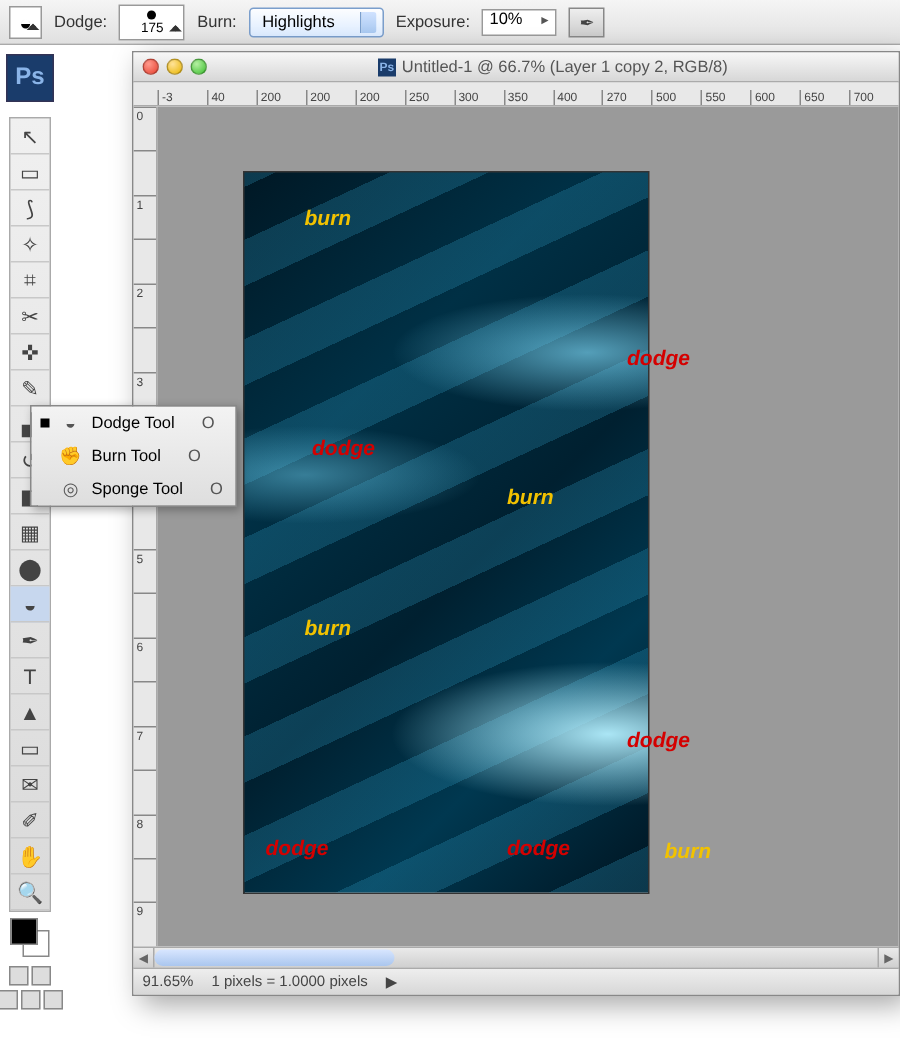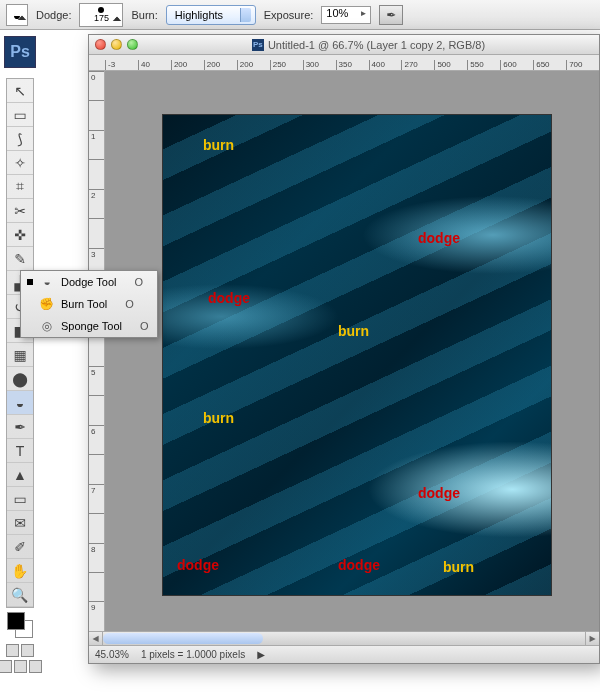--- a/index.html
+++ b/index.html
@@ -129,28 +129,29 @@
   .ruler-v {
     width: 16px; background: #e8e8e8; border-right: 1px solid #aaa;
     display: flex; flex-direction: column; font-size: 8px; color: #444;
     padding-top: 0;
   }
   .ruler-v span { height: 36px; border-top: 1px solid #888; padding: 1px 0 0 2px; }
   .canvas-wrap {
     flex: 1; background: #9a9a9a; position: relative; overflow: hidden;
   }
   .canvas {
-    position: absolute; left: 58px; top: 44px; width: 388px; height: 480px;
+    position: absolute; left: 58px; top: 44px; width: 269px; height: 480px;
     background:
       radial-gradient(ellipse 240px 80px at 90% 78%, rgba(180,240,255,0.95), rgba(0,80,110,0) 60%),
       radial-gradient(ellipse 200px 60px at 85% 25%, rgba(120,210,240,0.7), rgba(0,60,90,0) 65%),
       radial-gradient(ellipse 180px 50px at 15% 42%, rgba(100,190,220,0.55), rgba(0,50,80,0) 65%),
       repeating-linear-gradient(-25deg, rgba(50,160,200,0.25) 0 28px, rgba(0,30,50,0) 28px 60px),
       linear-gradient(135deg, #001825 0%, #003045 30%, #002030 55%, #003850 75%, #001522 100%);
     box-shadow: 0 0 0 1px #333;
+    font-style: italic;
   }
   .ann { position: absolute; font-weight: bold; font-size: 14px; font-family: Arial, sans-serif; }
   .ann.burn { color: #f2c200; }
   .ann.dodge { color: #d40000; }
 
   .flyout {
     position: absolute; left: 20px; top: 270px; z-index: 30;
     background: linear-gradient(#f3f3f3,#dedede);
     border: 1px solid #888; box-shadow: 2px 2px 6px rgba(0,0,0,0.3);
     font-size: 11px;
@@ -326,19 +327,19 @@
               <div class="ann burn" style="left: 280px; top: 444px;">burn</div>
             </div>
         </div>
       </div>
       <div class="hsb">
         <div class="arrow">◀</div>
         <div class="thumb"></div>
         <div class="arrow r">▶</div>
       </div>
       <div class="statusbar">
-        <span>45.03%</span>
+        <span>91.65%</span>
         <span>1 pixels = 1.0000 pixels</span>
         <span>▶</span>
       </div>
     </div>
   </div>
 </div>
 
 </body></html>

